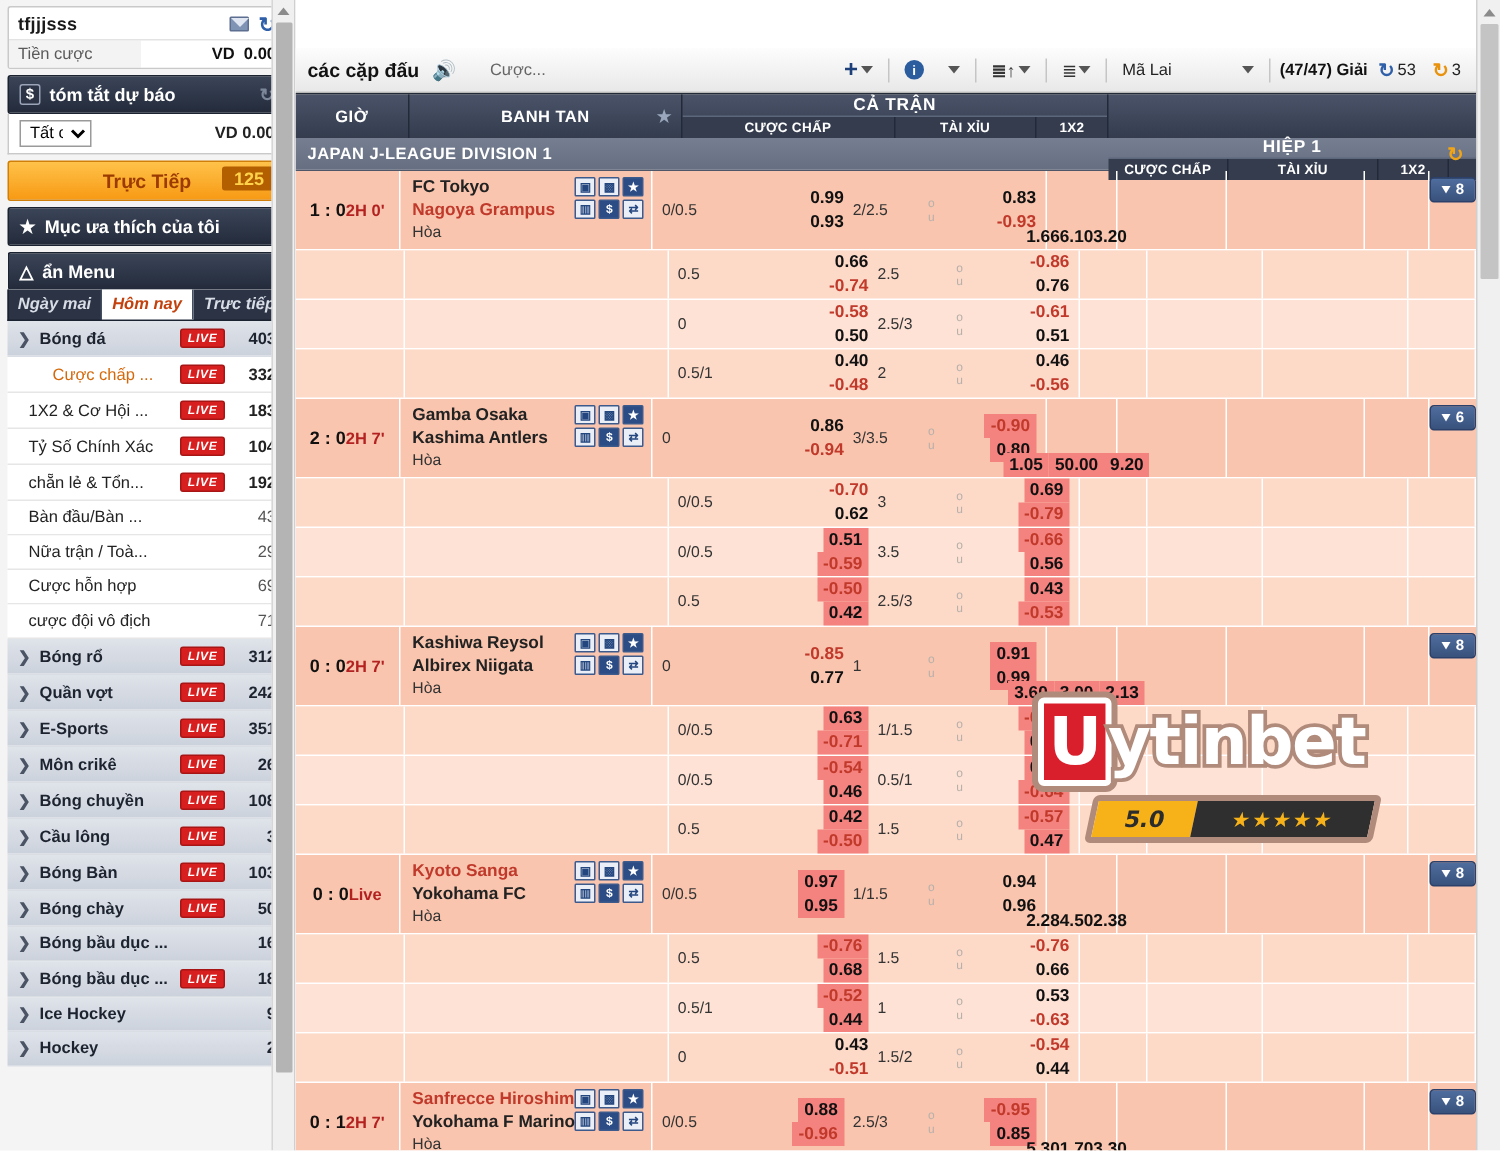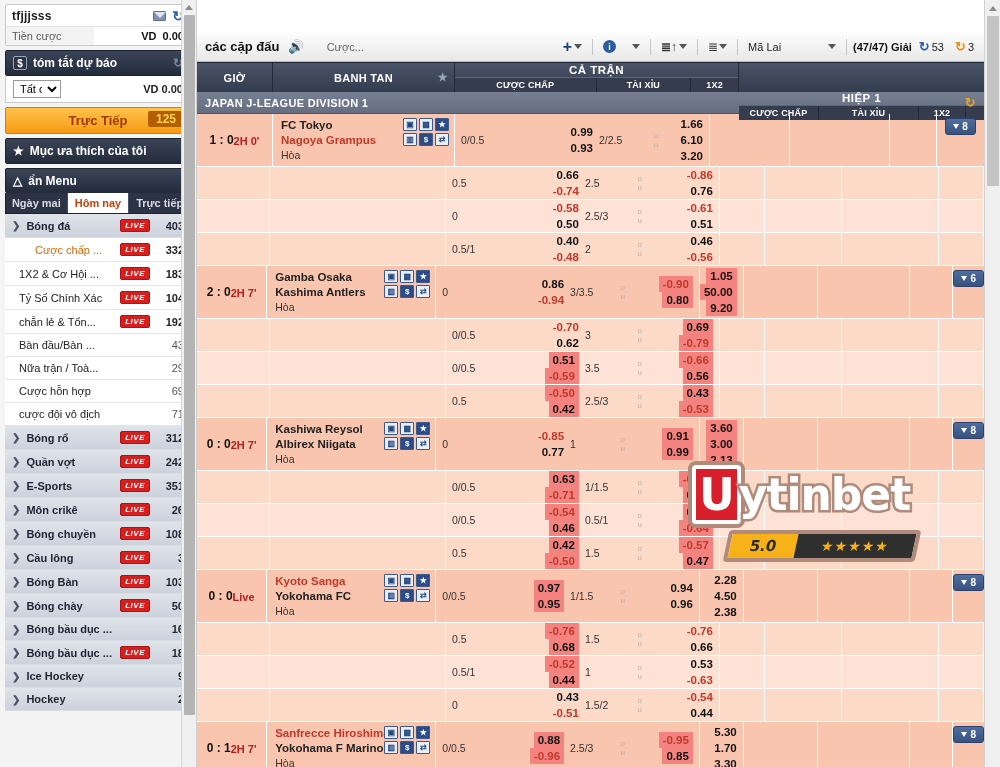--- a/index.html
+++ b/index.html
@@ -86,21 +86,21 @@
     padding:5px 8px; position:relative;
   }
   .live-btn .t { color:#9c3b00; font-weight:bold; font-size:13px; }
   .live-btn .c {
     position:absolute; right:6px; top:3px;
     background:#b35f00; color:#ffd24a; font-weight:bold;
     font-size:12px; padding:1px 8px; border-radius:2px;
   }
 
   .tabs3 { display:flex; background:#2b3purple; }
-  .tabs3 { display:flex; background:#2b3345; border:1px solid #1b2230; border-top:none;}
+  .tabs3 { display:flex; background:#2b3345; border:1px solid #1b2230; border-top:none;font-style:italic;}
   .tab3 {
     flex:1; text-align:center; padding:4px 0; font-size:11px; font-weight:bold;
     color:#d8dde6; cursor:pointer; border-right:1px solid #454f63;
   }
   .tab3:last-child{border-right:none;}
   .tab3.active { background:#fff; color:#c2410c; }
 
   .sport-row {
     display:flex; align-items:center; gap:6px;
     padding: 5px 7px; font-size:11px;
@@ -229,21 +229,21 @@
     line-height:8px; font-weight:bold;
   }
   .mini.dark { background:#2b4c85; color:#fff; }
 
   
   .c-hdp  { width:62px; display:flex; align-items:center; padding-left:6px; font-size:10.5px; color:#333;}
   .c-od1  { width:80px; display:flex; flex-direction:column; align-items:flex-end; justify-content:center; padding-right:4px;}
   .c-line { width:52px; display:flex; align-items:center; padding-left:2px; font-size:10.5px; color:#333;}
   .c-ou   { width:14px; display:flex; flex-direction:column; align-items:center; justify-content:center; color:#b7b0ab; font-size:8px;}
   .c-od2  { width:76px; display:flex; flex-direction:column; align-items:flex-end; justify-content:center; padding-right:6px; border-right:1px solid #ffffff;}
-  .c-1x2  { width:47px; display:flex; flex-direction:column; align-items:flex-end; justify-content:center; padding-right:6px; border-right:1px solid #ffffff;}
+  .c-1x2  { width:47px; display:flex; align-items:flex-end; justify-content:center; padding-right:6px; border-right:1px solid #ffffff;}
   .c-h1a  { width:80px; border-right:1px solid #ffffff;}
   .c-h1b  { width:100px; border-right:1px solid #ffffff;}
   .c-h1c  { width:47px; border-right:1px solid #ffffff;}
   .c-last { flex:1; display:flex; align-items:flex-start; justify-content:center; padding-top:4px;}
 
   .od { font-weight:bold; font-size:11.5px; line-height:16px; color:#111; }
   .od.neg { color:#c0392b; }
   .od.hl  { background:#f4837f; padding:0 4px; }
   .x2 { font-weight:bold; font-size:11.5px; line-height:16px; color:#111;}
   .x2.hl { background:#f4837f; padding:0 4px;}
@@ -588,20 +588,24 @@
             <div class="c-hdp">0/0.5</div>
             <div class="c-od1">
               <span class="od ">0.99</span>
               <span class="od ">0.93</span>
             </div>
             <div class="c-line">2/2.5</div>
             <div class="c-ou">
               <span>o</span>
               <span>u</span>
             </div>
+            <div class="c-od2">
+              <span class="od ">0.83</span>
+              <span class="od neg ">-0.93</span>
+            </div>
             <div class="c-1x2">
               <span class="x2">1.66</span>
               <span class="x2">6.10</span>
               <span class="x2">3.20</span>
             </div>
             <div class="c-h1a"></div>
             <div class="c-h1b"></div>
             <div class="c-h1c"></div>
             <div class="c-last">
               <span class="badge-n"><span class="tri"></span>8</span>

